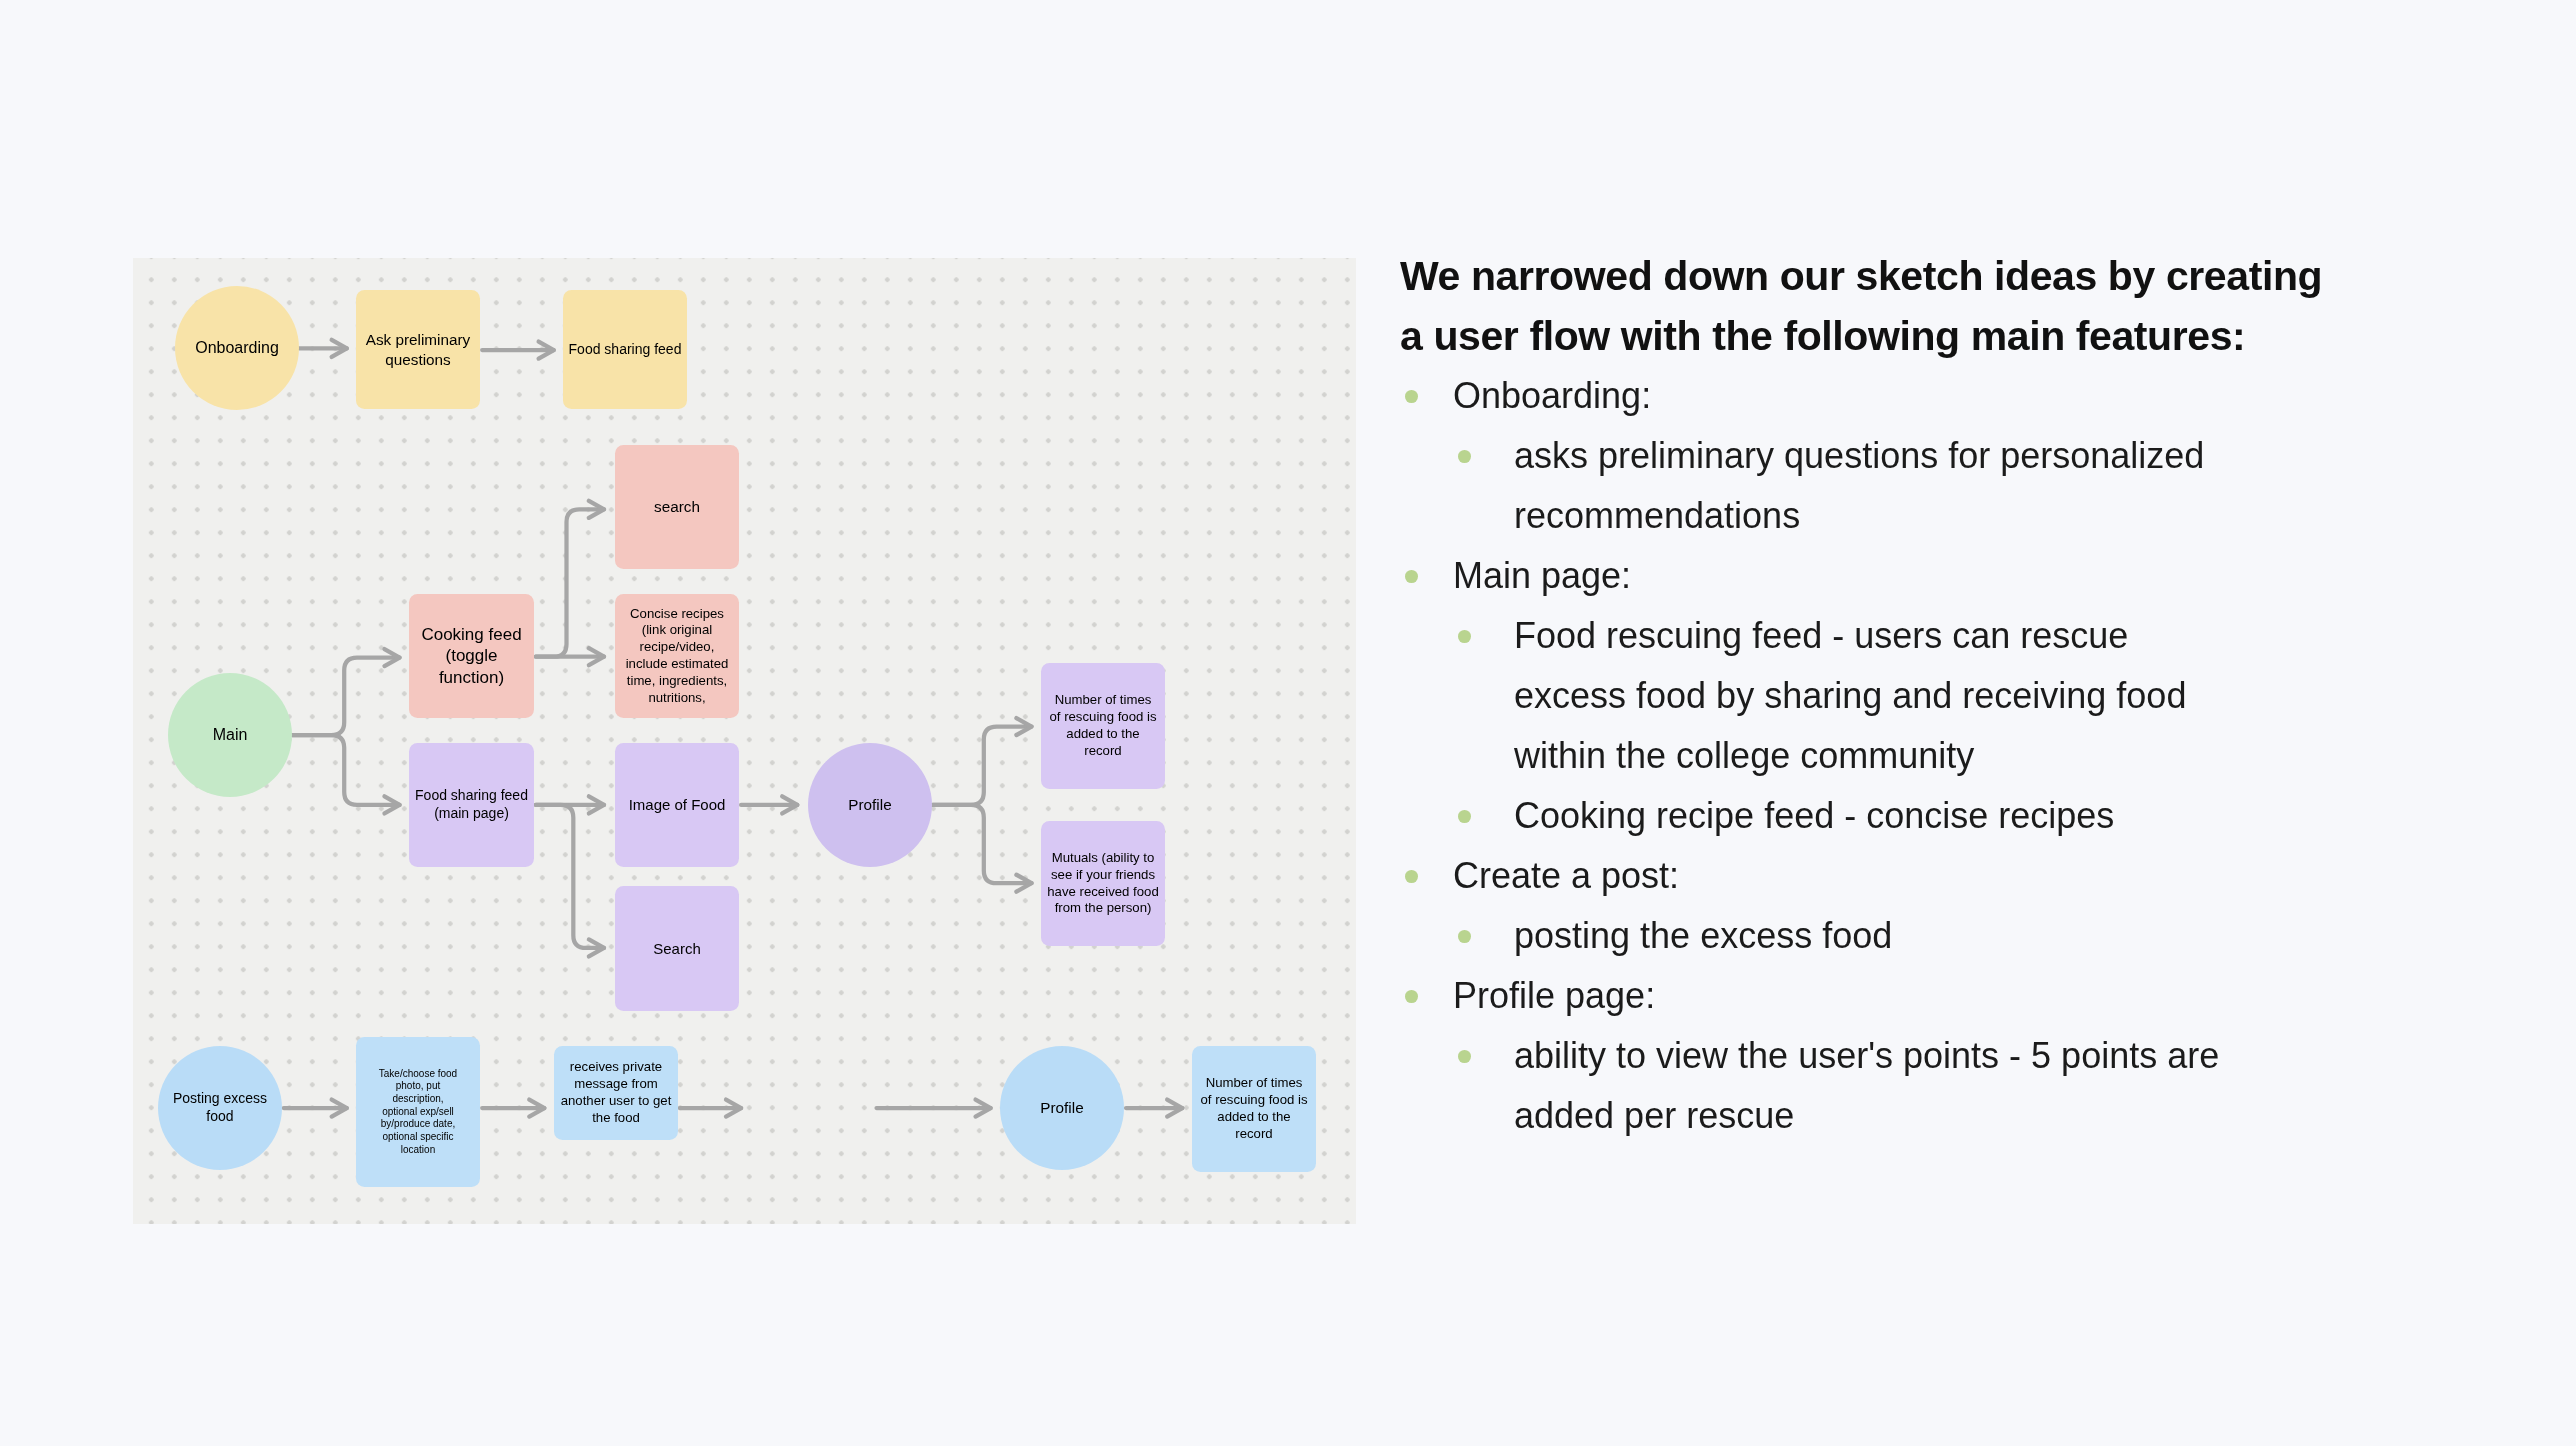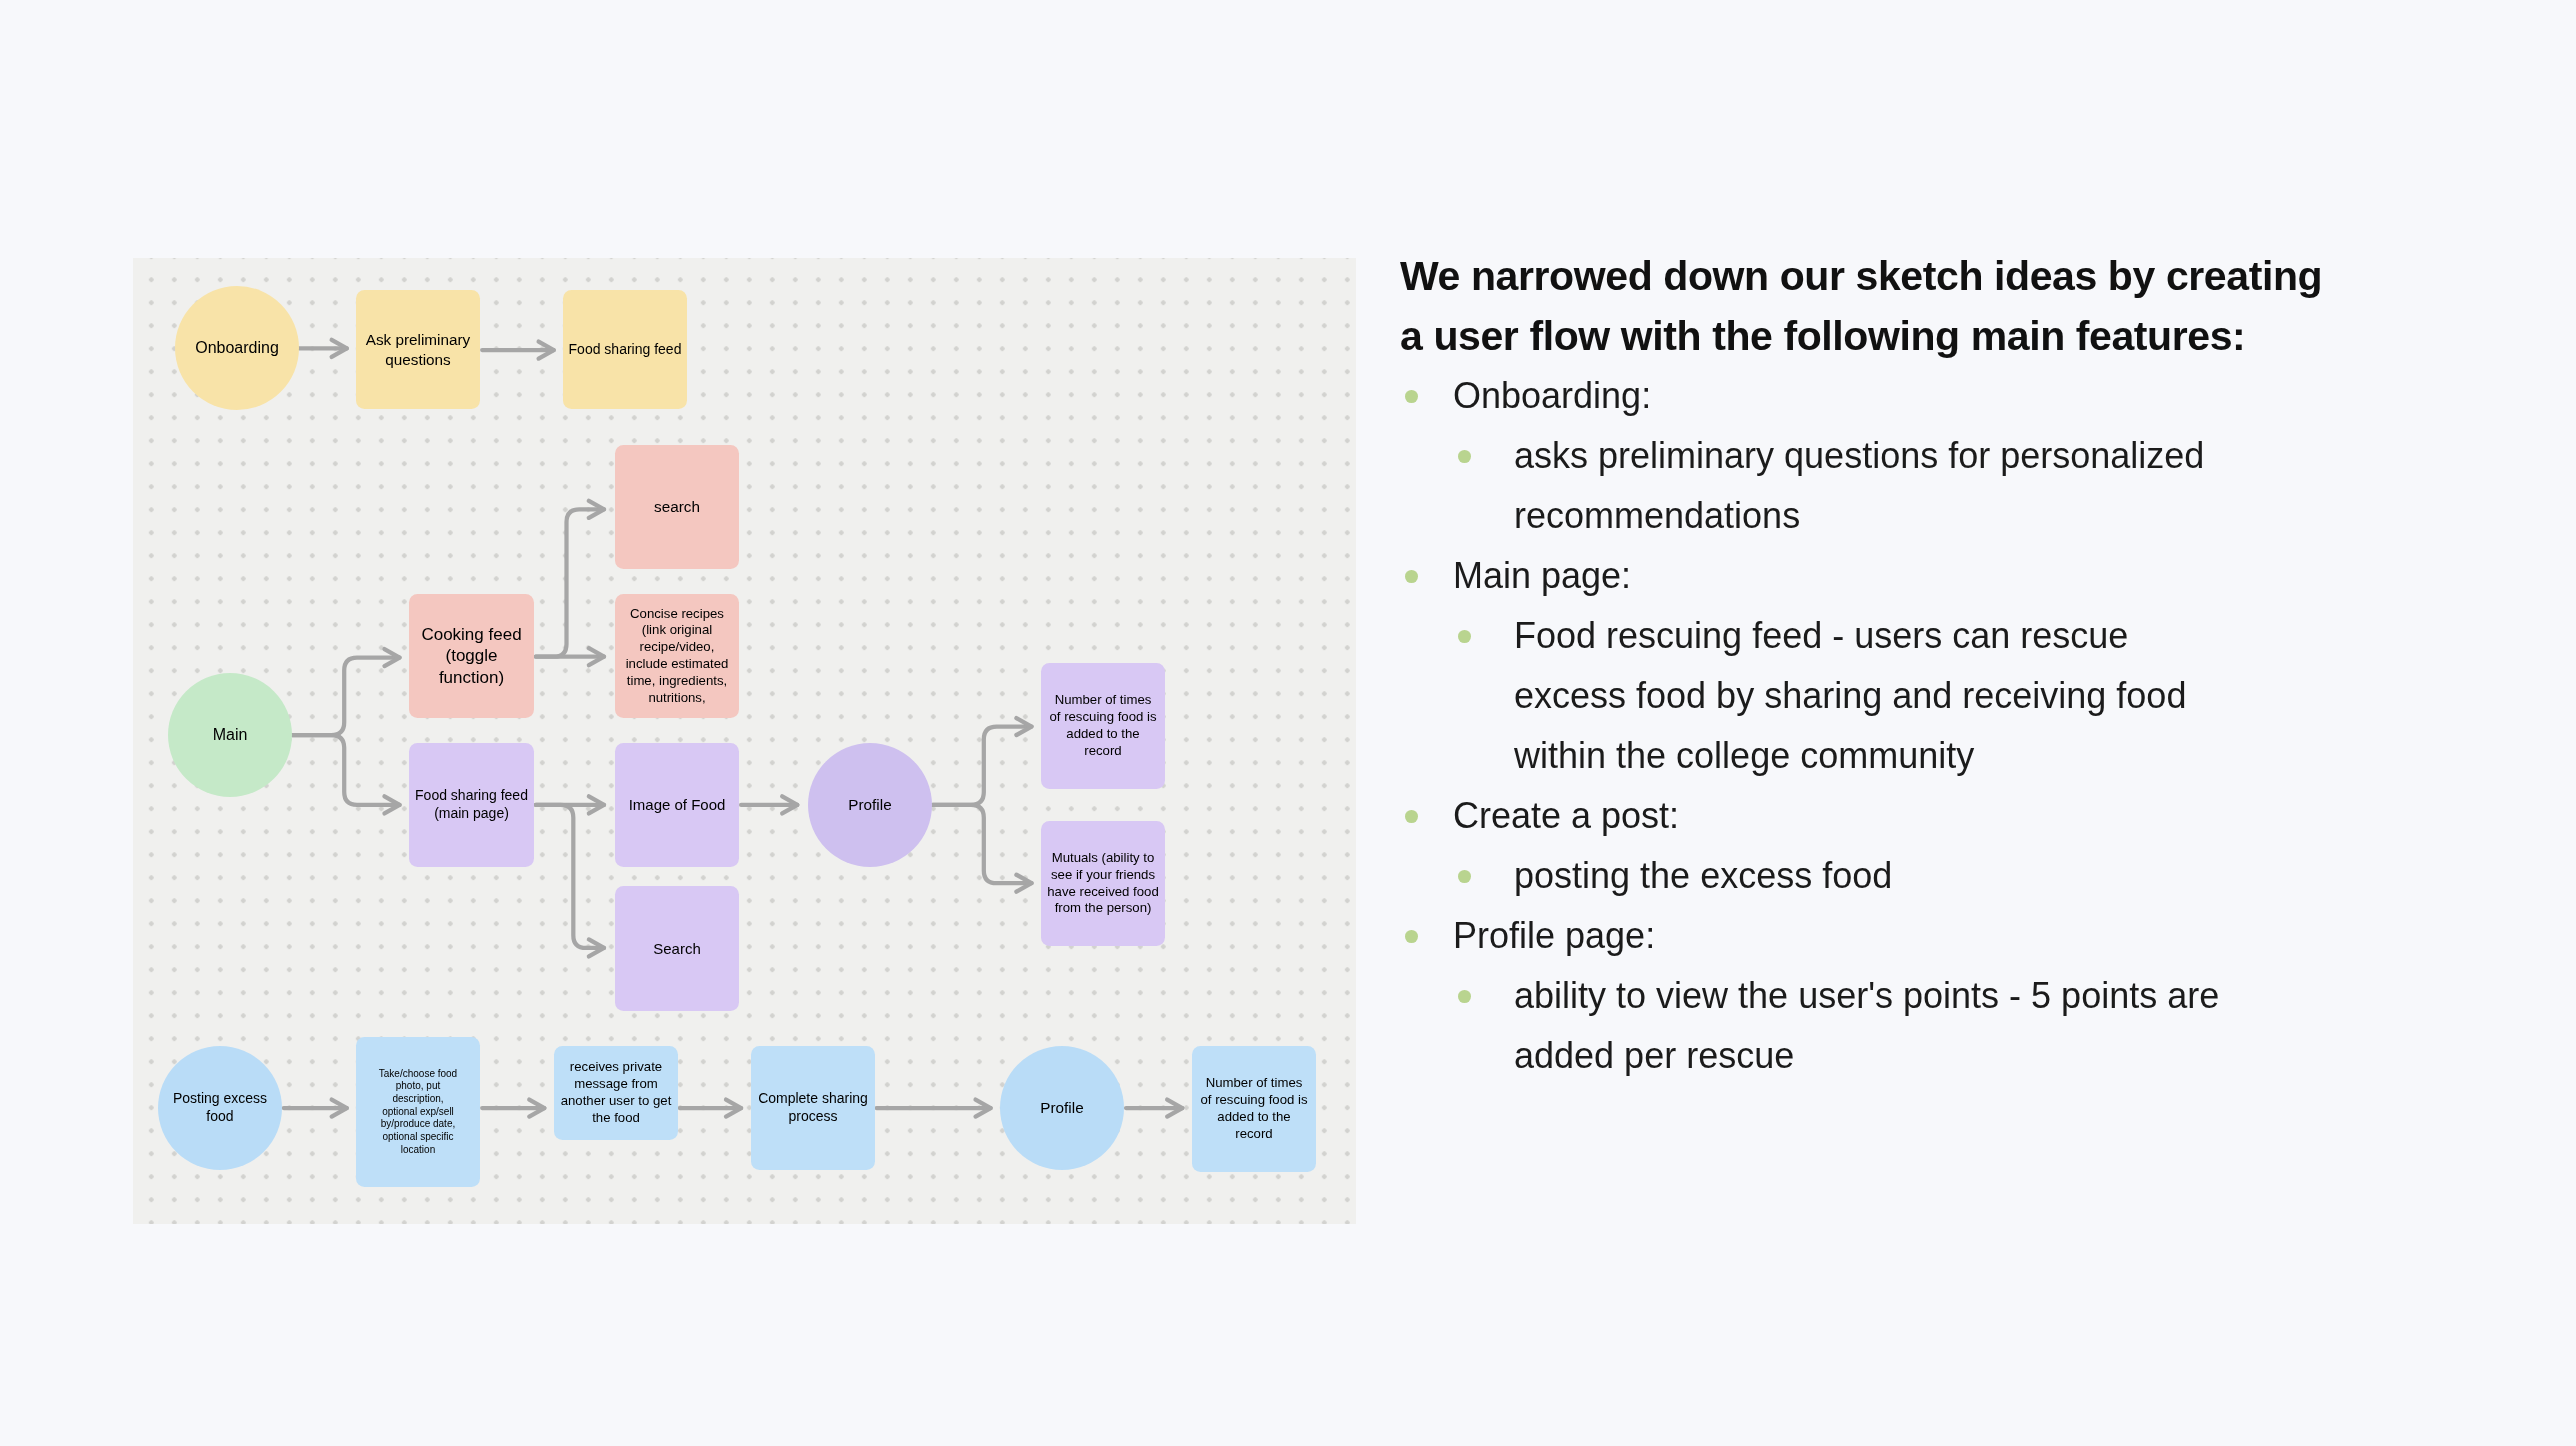--- a/index.html
+++ b/index.html
@@ -141,40 +141,39 @@
 photo, put
 description,
 optional exp/sell
 by/produce date,
 optional specific
 location</div>
     <div class="node c-blue" style="left:421px;top:788px;width:124px;height:94px;font-size:13.2px">receives private
 message from
 another user to get
 the food</div>
-    <div class="node c-blue" style="left:618px;top:788px;width:124px;height:124px;font-size:14px">Complete sharing
-process</div>
     <div class="node round c-blue2" style="left:867px;top:788px;width:124px;height:124px;font-size:15.3px">Profile</div>
     <div class="node c-blue" style="left:1059px;top:788px;width:124px;height:126px;font-size:13.2px">Number of times
 of rescuing food is
 added to the
 record</div>
   </div>
 
   <div class="panel">
     <h1>We narrowed down our sketch ideas by creating
 a user flow with the following main features:</h1>
     <ul>
       <li class="lvl1">Onboarding:</li>
       <li class="lvl2">asks preliminary questions for personalized
 recommendations</li>
       <li class="lvl1">Main page:</li>
       <li class="lvl2">Food rescuing feed - users can rescue
 excess food by sharing and receiving food
 within the college community</li>
+      <li class="lvl2">Cooking recipe feed - concise recipes</li>
       <li class="lvl1">Create a post:</li>
       <li class="lvl2">posting the excess food</li>
       <li class="lvl1">Profile page:</li>
       <li class="lvl2">ability to view the user's points - 5 points are
 added per rescue</li>
     </ul>
   </div>
 
 </div>
 

